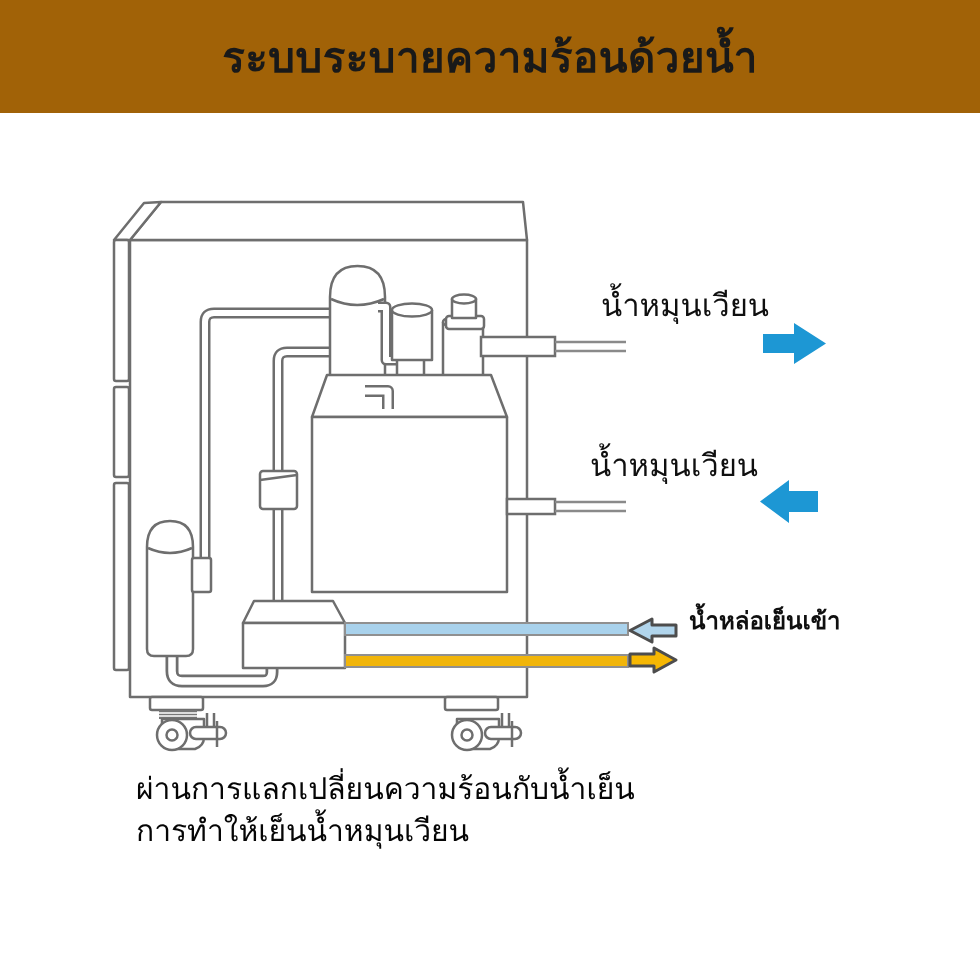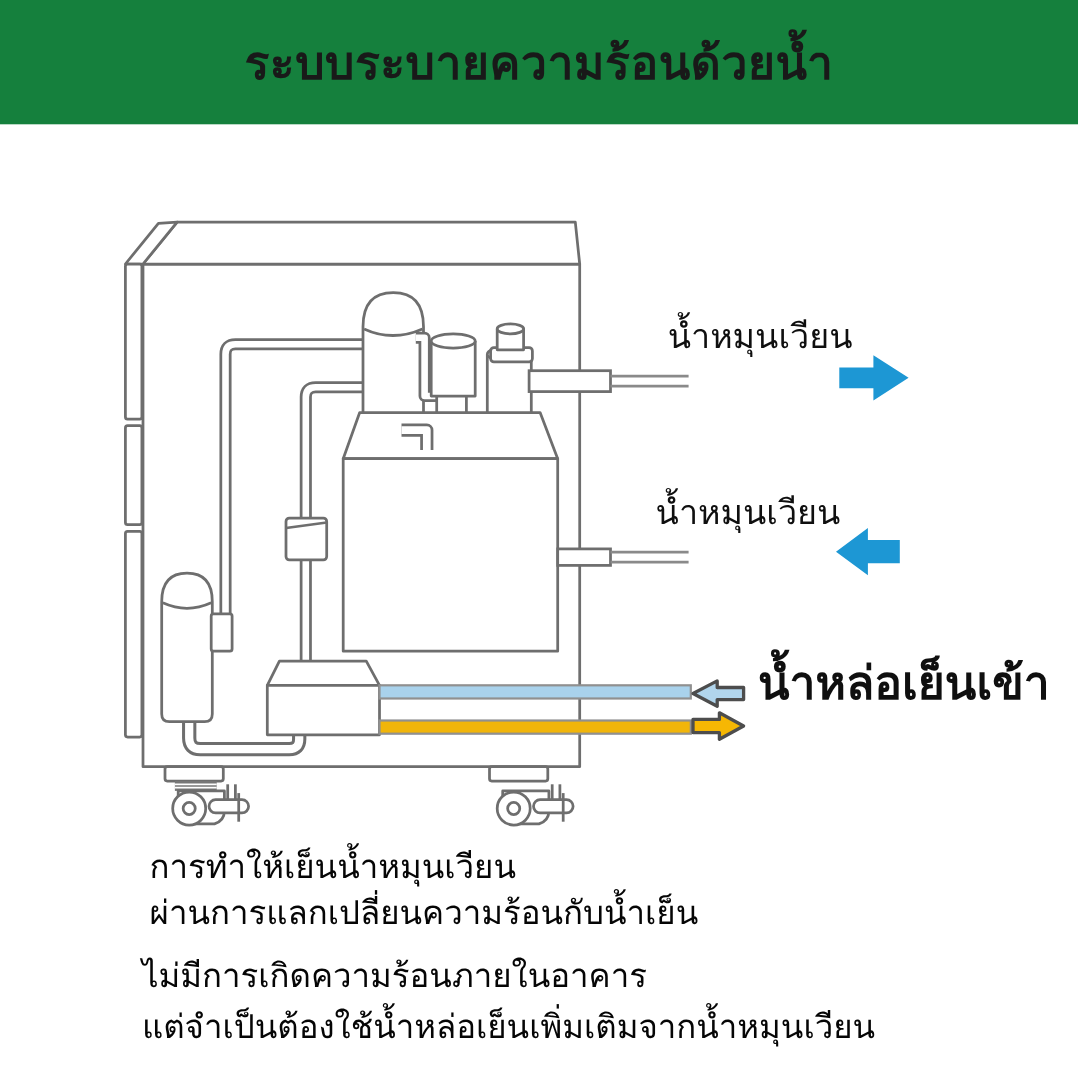--- a/index.html
+++ b/index.html
@@ -1,30 +1,30 @@
 <!DOCTYPE html>
 <html><head>
 <meta charset="utf-8">
 <style>
   html,body{margin:0;padding:0;}
   .page{
     position:relative;width:980px;height:976px;background:#ffffff;overflow:hidden;
     font-family:"Liberation Sans","DejaVu Sans",sans-serif;color:#111;
   }
   .titlebar{
-    position:absolute;left:0;top:0;width:980px;height:113px;background:#15803d;
+    position:absolute;left:0;top:0;width:980px;height:113px;background:#a16207;
     display:flex;align-items:center;justify-content:center;
   }
   .titlebar h1{margin:0;font-size:42px;font-weight:600;color:#191919;letter-spacing:0.5px;}
   .diagram-svg{position:absolute;left:0;top:0;width:980px;height:976px;}
   .label{position:absolute;color:#0f0f0f;}
-  .label.two-line{text-align:center;font-size:31px;line-height:36px;width:180px;}
+  .label.two-line{text-align:left;font-size:31px;line-height:36px;width:180px;}
   #label-circ-out{left:601px;top:288px;}
   #label-circ-in{left:590px;top:448px;}
-  .label.big{font-size:42px;font-weight:bold;line-height:40px;white-space:nowrap;}
+  .label.big{font-size:24px;font-weight:bold;line-height:40px;white-space:nowrap;}
   #label-cooling-in{left:689px;top:601px;}
   #label-cooling-leak{left:689px;top:637px;}
   .note{position:absolute;color:#050505;font-size:30px;}
   #note-1{left:136px;top:768px;line-height:42px;}
   #note-2{left:129px;top:864px;line-height:47px;}
 </style>
 </head>
 <body>
 
 <div class="page">
@@ -144,22 +144,18 @@
   </div>
 
   <div class="label two-line" id="label-circ-in">
     <div>น้ำหมุนเวียน</div>
   </div>
 
   <div class="label big" id="label-cooling-in">น้ำหล่อเย็นเข้า</div>
 
 
   <div class="note" id="note-1">
+    <div>ผ่านการแลกเปลี่ยนความร้อนกับน้ำเย็น</div>
     <div>การทำให้เย็นน้ำหมุนเวียน</div>
-    <div>ผ่านการแลกเปลี่ยนความร้อนกับน้ำเย็น</div>
   </div>
 
-  <div class="note" id="note-2">
-    <div>ไม่มีการเกิดความร้อนภายในอาคาร</div>
-    <div>แต่จำเป็นต้องใช้น้ำหล่อเย็นเพิ่มเติมจากน้ำหมุนเวียน</div>
-  </div>
 
 </div>
 
 </body></html>

